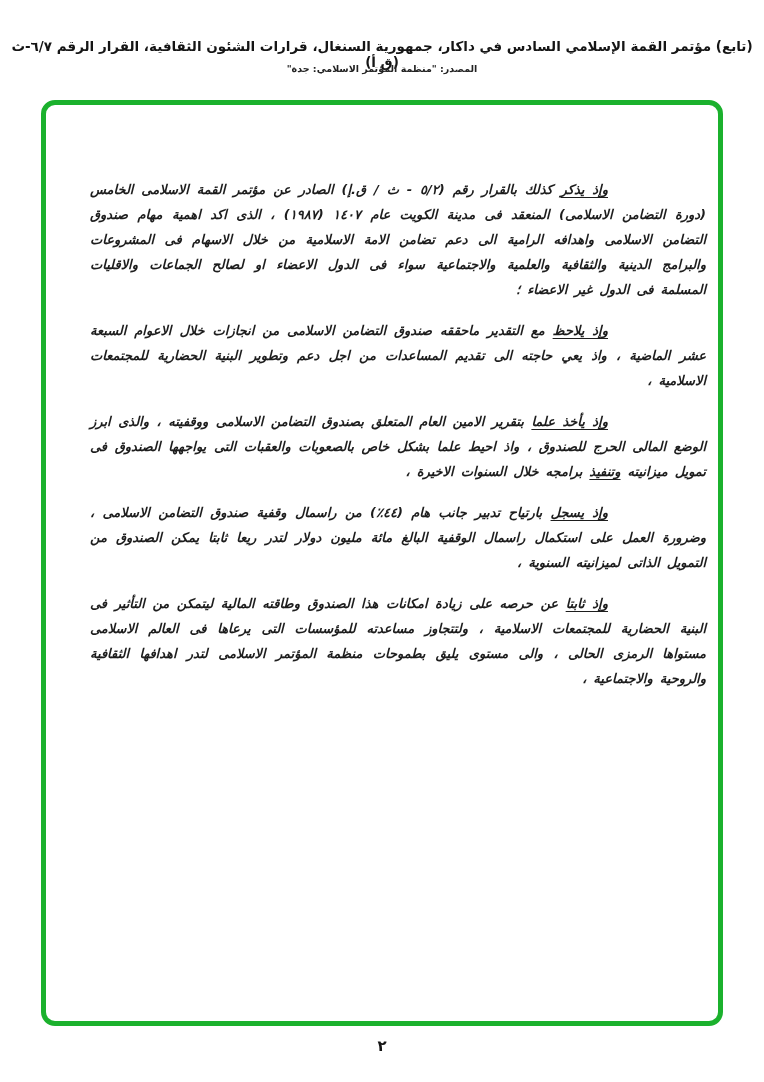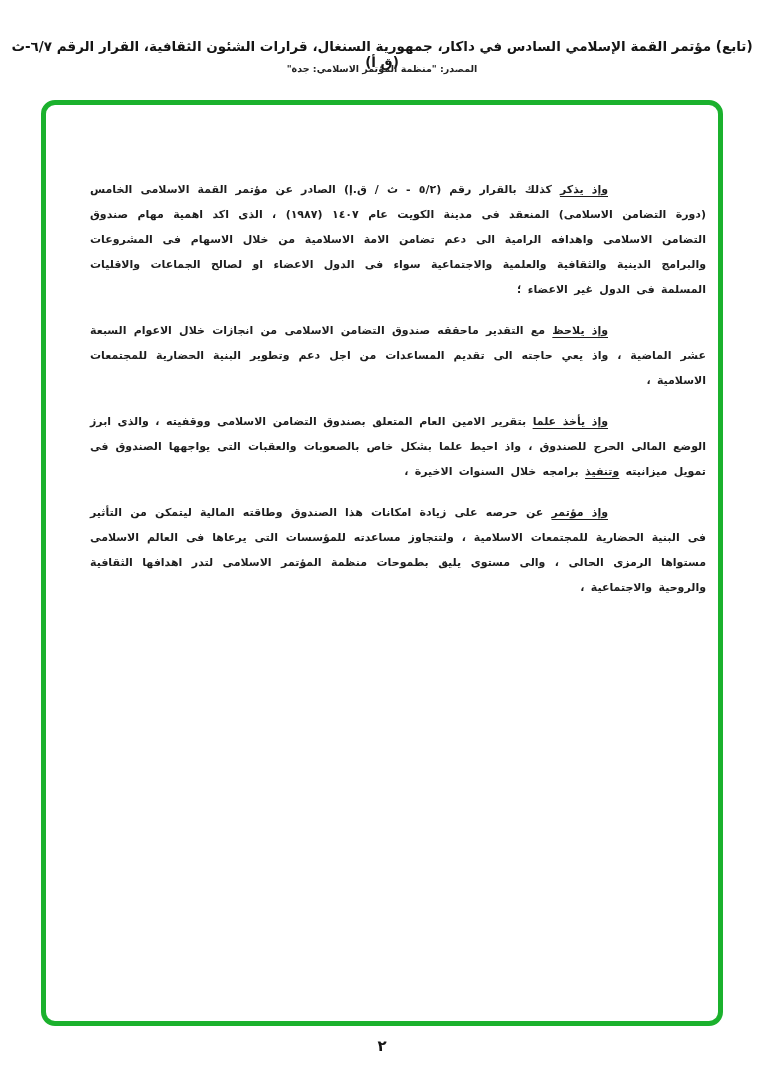--- a/index.html
+++ b/index.html
@@ -57,26 +57,27 @@
     top: 177px;
     width: 616px;
   }
   .para {
     margin: 0 0 16px 0;
     direction: rtl;
     text-align: justify;
     text-align-last: right;
     text-justify: inter-word;
     text-indent: 98px;
-    font-size: 11px;
+    font-size: 13px;
     line-height: 25px;
     font-weight: 700;
     color: var(--ink, #1d1d1d);
     word-spacing: 2.5px;
     letter-spacing: 0.2px;
+    font-style: italic;
   }
   .para .u {
     text-decoration: underline;
     text-underline-offset: 3px;
     text-decoration-thickness: 1.2px;
   }
   .page-number {
     position: absolute;
     top: 1037px;
     left: 0;
@@ -98,18 +99,19 @@
   <div class="header-source">المصدر: "منظمة المؤتمر الاسلامي: جدة"</div>
 
   <div class="frame">
     
   </div>
 
   <div class="text-block">
       <p class="para"><span class="u">وإذ يذكر</span><span> كذلك بالقرار رقم (٥/٢ - ث / ق.إ) الصادر عن مؤتمر القمة الاسلامى الخامس (دورة التضامن الاسلامى) المنعقد فى مدينة الكويت عام ١٤٠٧ (١٩٨٧) ، الذى اكد اهمية مهام صندوق التضامن الاسلامى واهدافه الرامية الى دعم تضامن الامة الاسلامية من خلال الاسهام فى المشروعات والبرامج الدينية والثقافية والعلمية والاجتماعية سواء فى الدول الاعضاء او لصالح الجماعات والاقليات المسلمة فى الدول غير الاعضاء ؛</span></p>
       <p class="para"><span class="u">وإذ يلاحظ</span><span> مع التقدير ماحققه صندوق التضامن الاسلامى من انجازات خلال الاعوام السبعة عشر الماضية ، واذ يعي حاجته الى تقديم المساعدات من اجل دعم وتطوير البنية الحضارية للمجتمعات الاسلامية ،</span></p>
       <p class="para"><span class="u">وإذ يأخذ علما</span><span> بتقرير الامين العام المتعلق بصندوق التضامن الاسلامى ووقفيته ، والذى ابرز الوضع المالى الحرج للصندوق ، واذ احيط علما بشكل خاص بالصعوبات والعقبات التى يواجهها الصندوق فى تمويل ميزانيته </span><span class="u">وتنفيذ</span><span> برامجه خلال السنوات الاخيرة ،</span></p>
-      <p class="para"><span class="u">وإذ مؤتمر</span><span> عن حرصه على زيادة امكانات هذا الصندوق وطاقته المالية ليتمكن من التأثير فى البنية الحضارية للمجتمعات الاسلامية ، ولتتجاوز مساعدته للمؤسسات التى يرعاها فى العالم الاسلامى مستواها الرمزى الحالى ، والى مستوى يليق بطموحات منظمة المؤتمر الاسلامى لتدر اهدافها الثقافية والروحية والاجتماعية ،</span></p>
+      <p class="para"><span class="u">وإذ يسجل</span><span> بارتياح تدبير جانب هام (٤٤٪) من راسمال وقفية صندوق التضامن الاسلامى ، وضرورة العمل على استكمال راسمال الوقفية البالغ مائة مليون دولار لتدر ريعا ثابتا يمكن الصندوق من التمويل الذاتى لميزانيته السنوية ،</span></p>
+      <p class="para"><span class="u">وإذ ثابتا</span><span> عن حرصه على زيادة امكانات هذا الصندوق وطاقته المالية ليتمكن من التأثير فى البنية الحضارية للمجتمعات الاسلامية ، ولتتجاوز مساعدته للمؤسسات التى يرعاها فى العالم الاسلامى مستواها الرمزى الحالى ، والى مستوى يليق بطموحات منظمة المؤتمر الاسلامى لتدر اهدافها الثقافية والروحية والاجتماعية ،</span></p>
     </div>
 
   <div class="page-number">٢</div>
 
 </div>
 
 </body></html>

